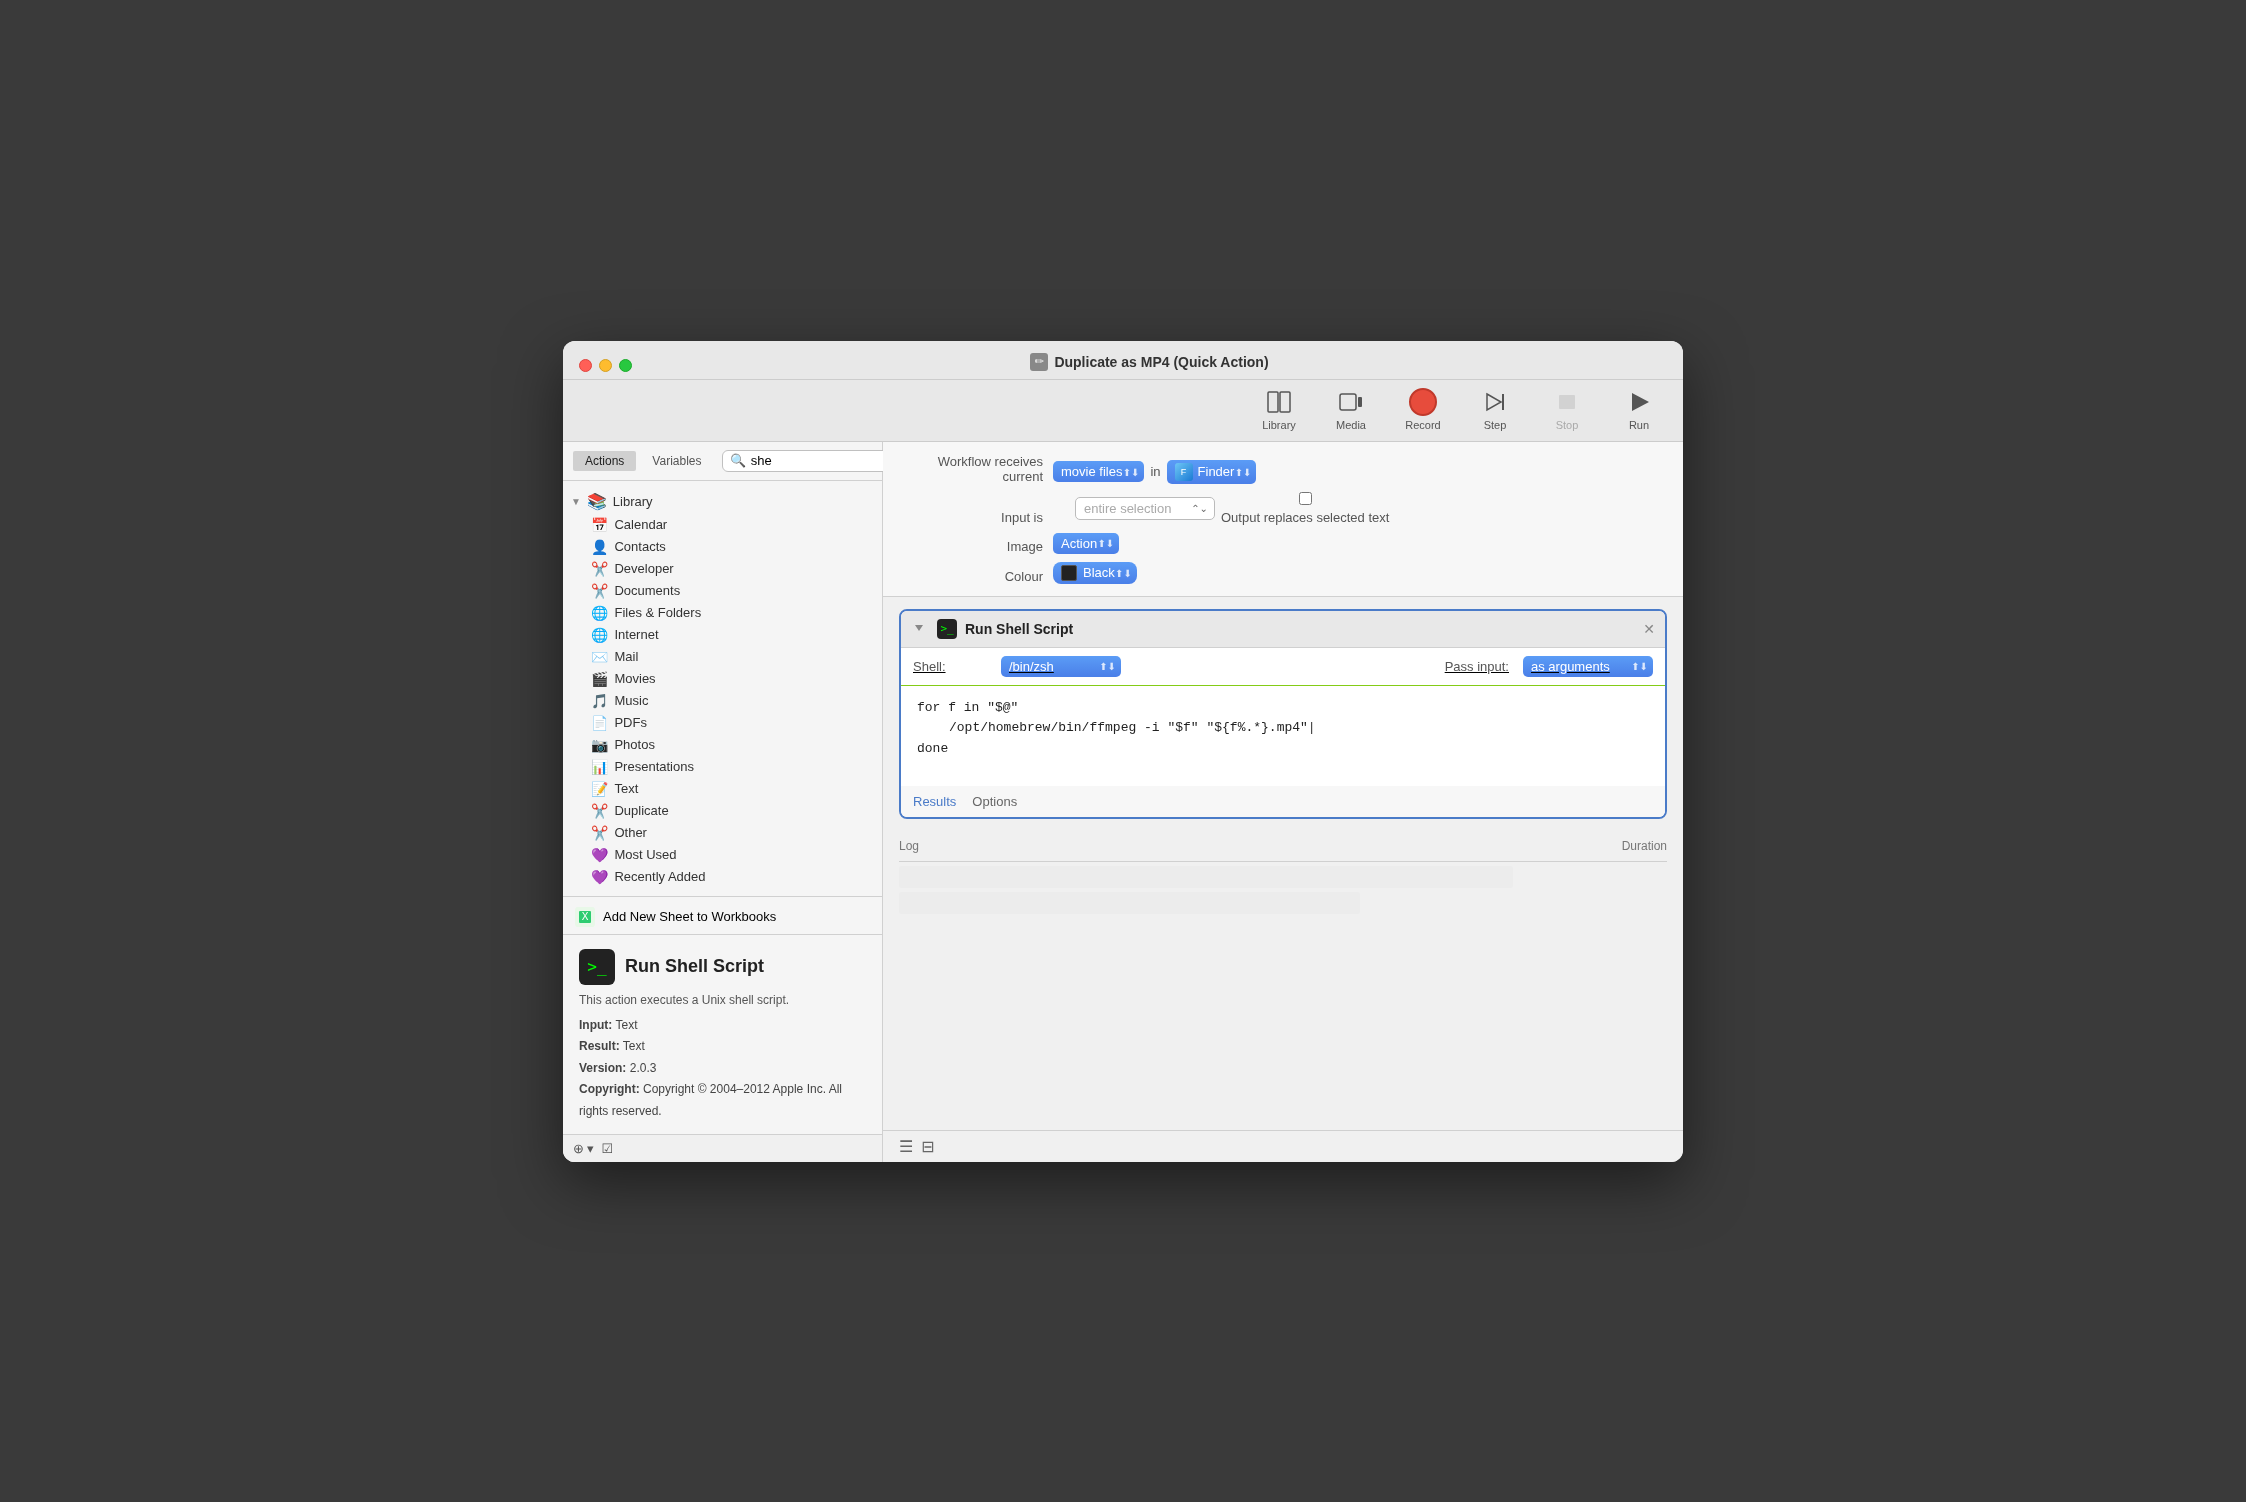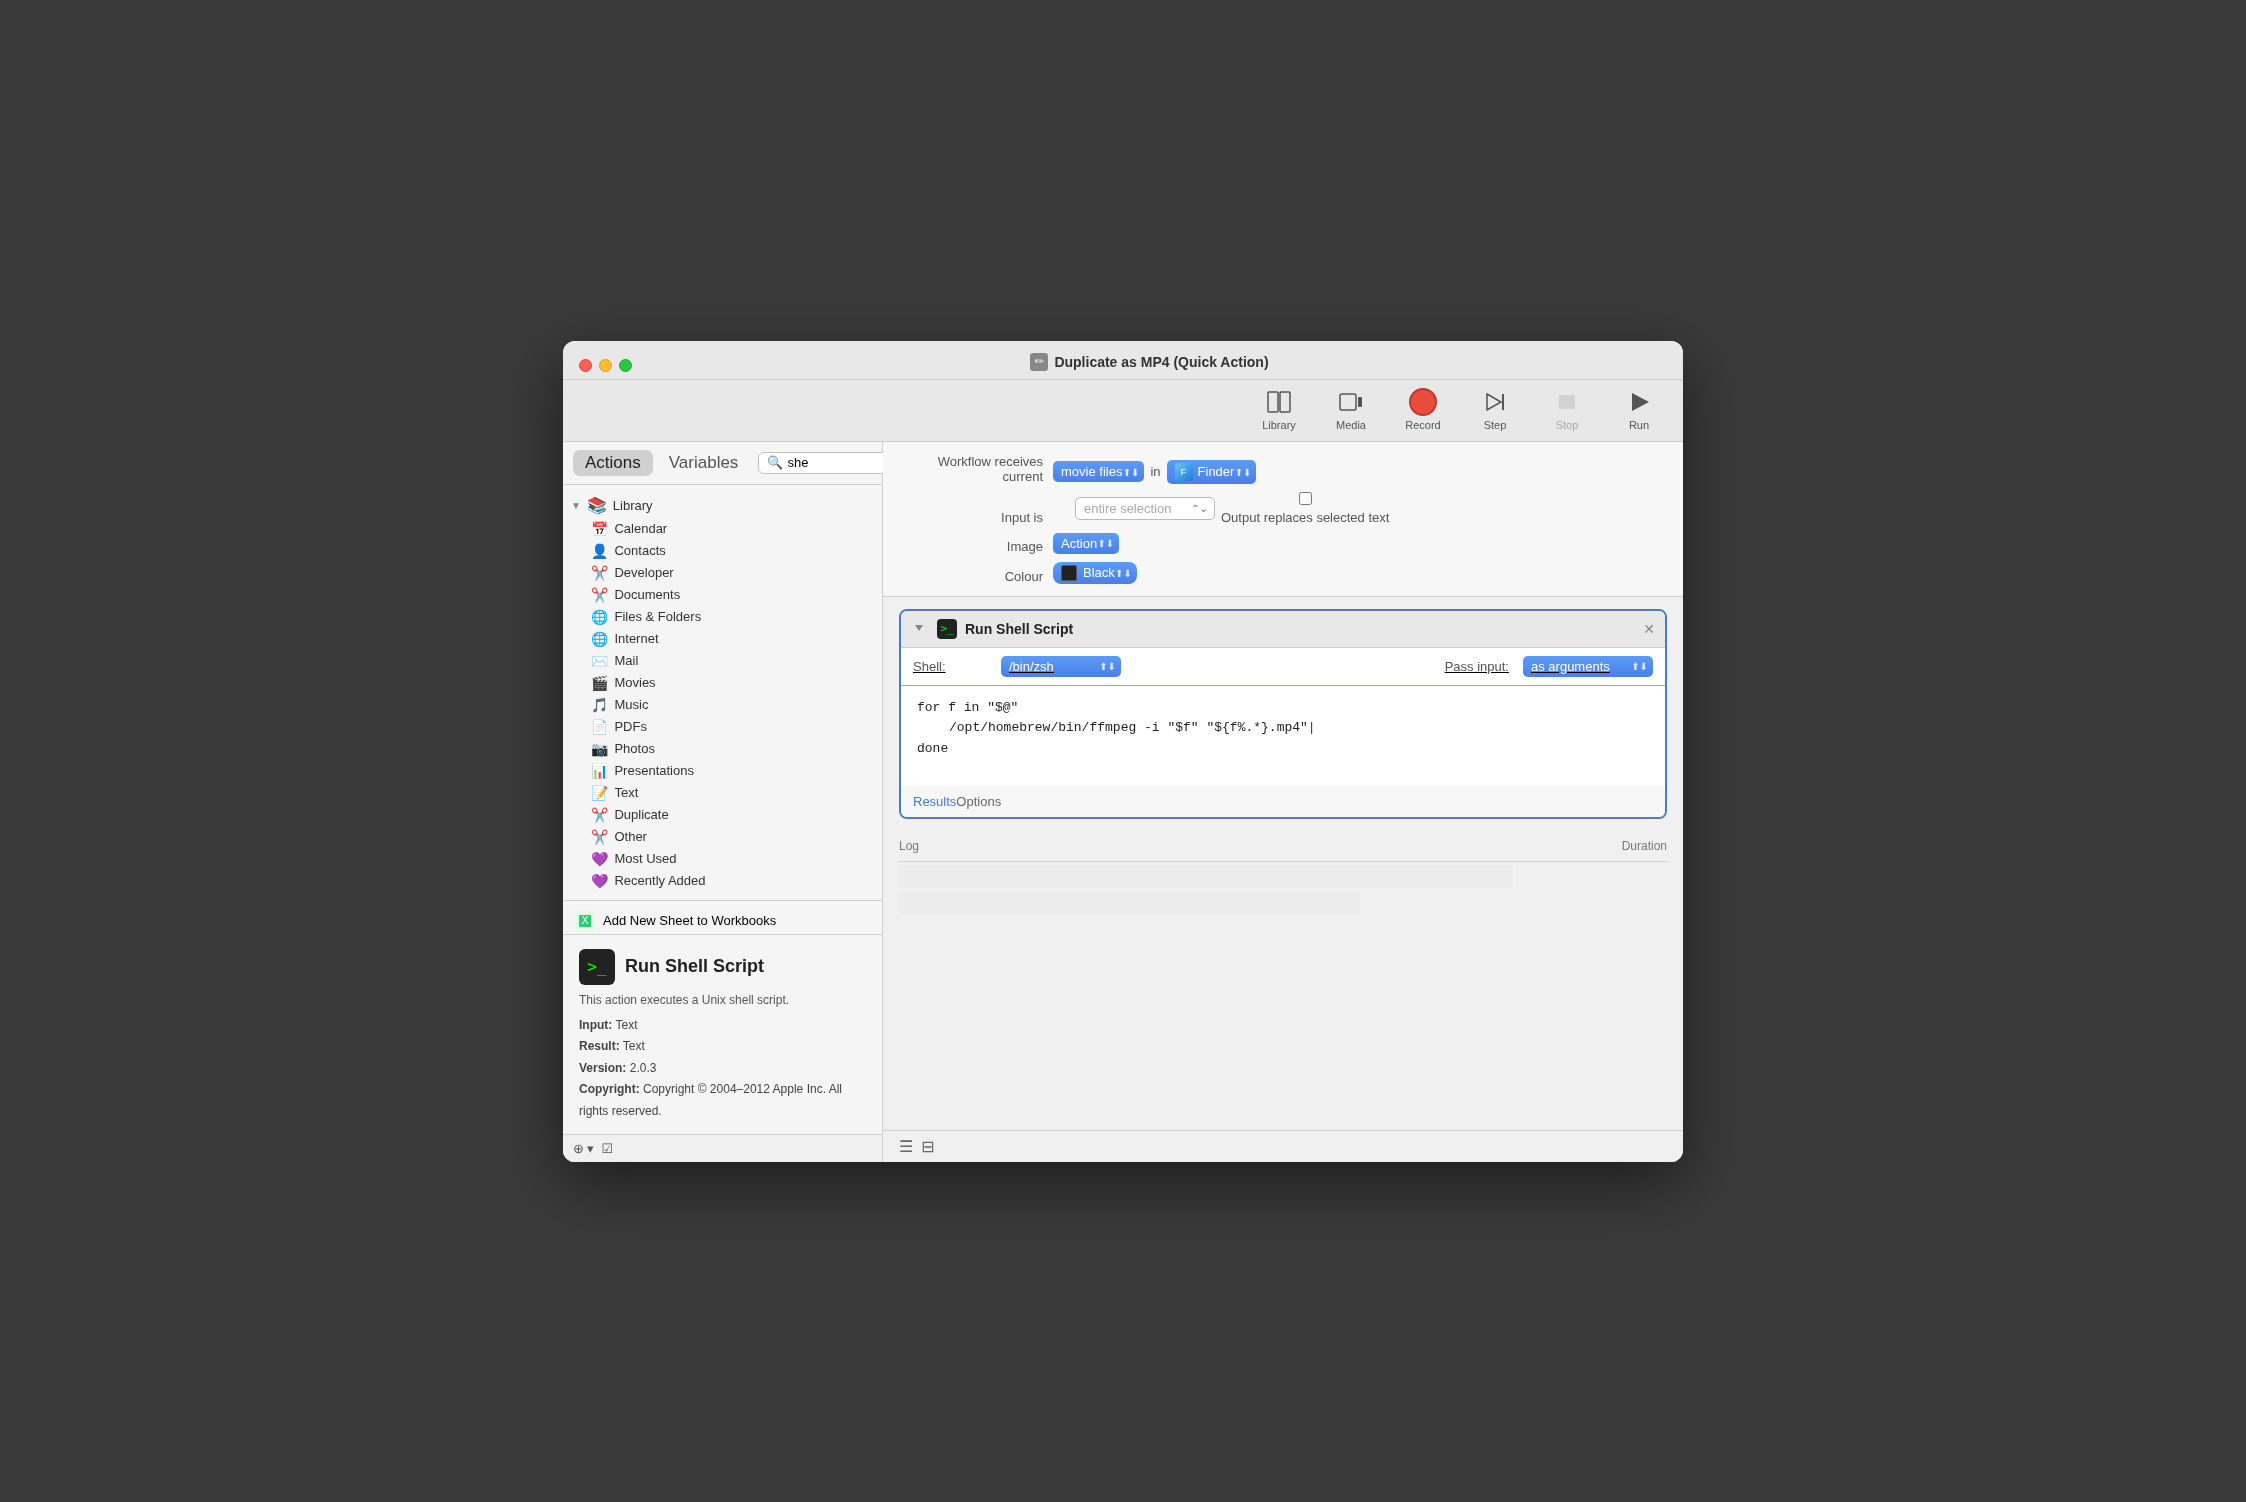--- a/index.html
+++ b/index.html
@@ -133,22 +133,22 @@
     .tabs-bar {
       display: flex;
       align-items: center;
       padding: 8px 10px;
       gap: 4px;
       border-bottom: 1px solid #d0d0d0;
     }
 
     .tab-btn {
       padding: 3px 12px;
-      font-size: 17px;
-      border-radius: 7px;
+      font-size: 12px;
+      border-radius: 2px;
       cursor: pointer;
       border: none;
       background: transparent;
       color: #555;
     }
 
     .tab-btn.active {
       background: #d0d0d0;
       color: #222;
       font-weight: 500;
@@ -516,20 +516,21 @@
       content: '|';
       color: #333;
       animation: blink 1s infinite;
     }
     @keyframes blink { 0%,100%{opacity:1} 50%{opacity:0} }
 
     
     .action-footer {
       padding: 6px 12px;
       display: flex;
+      gap: 16px;
       background: #f7f7f7;
     }
 
     .action-footer-tab {
       font-size: 13px;
       color: #666;
       cursor: pointer;
       padding: 2px 0;
     }
 

